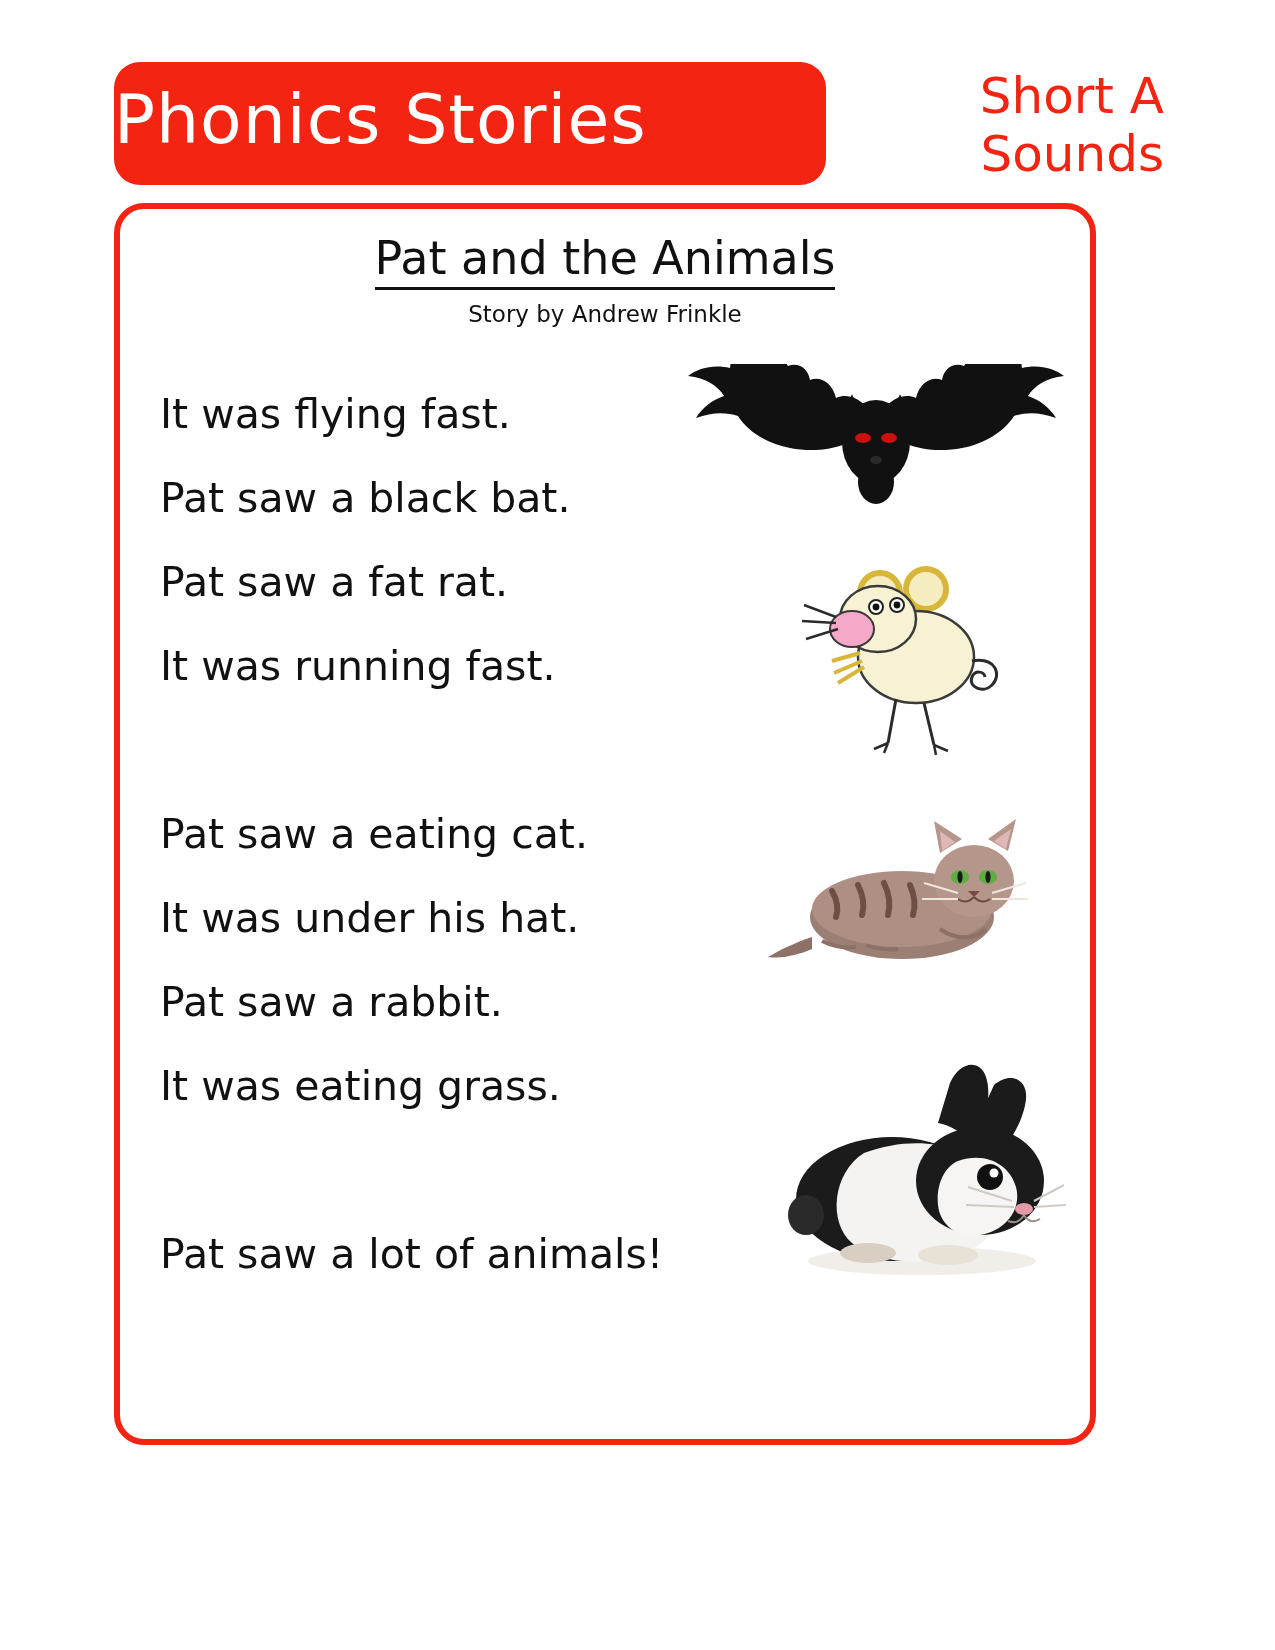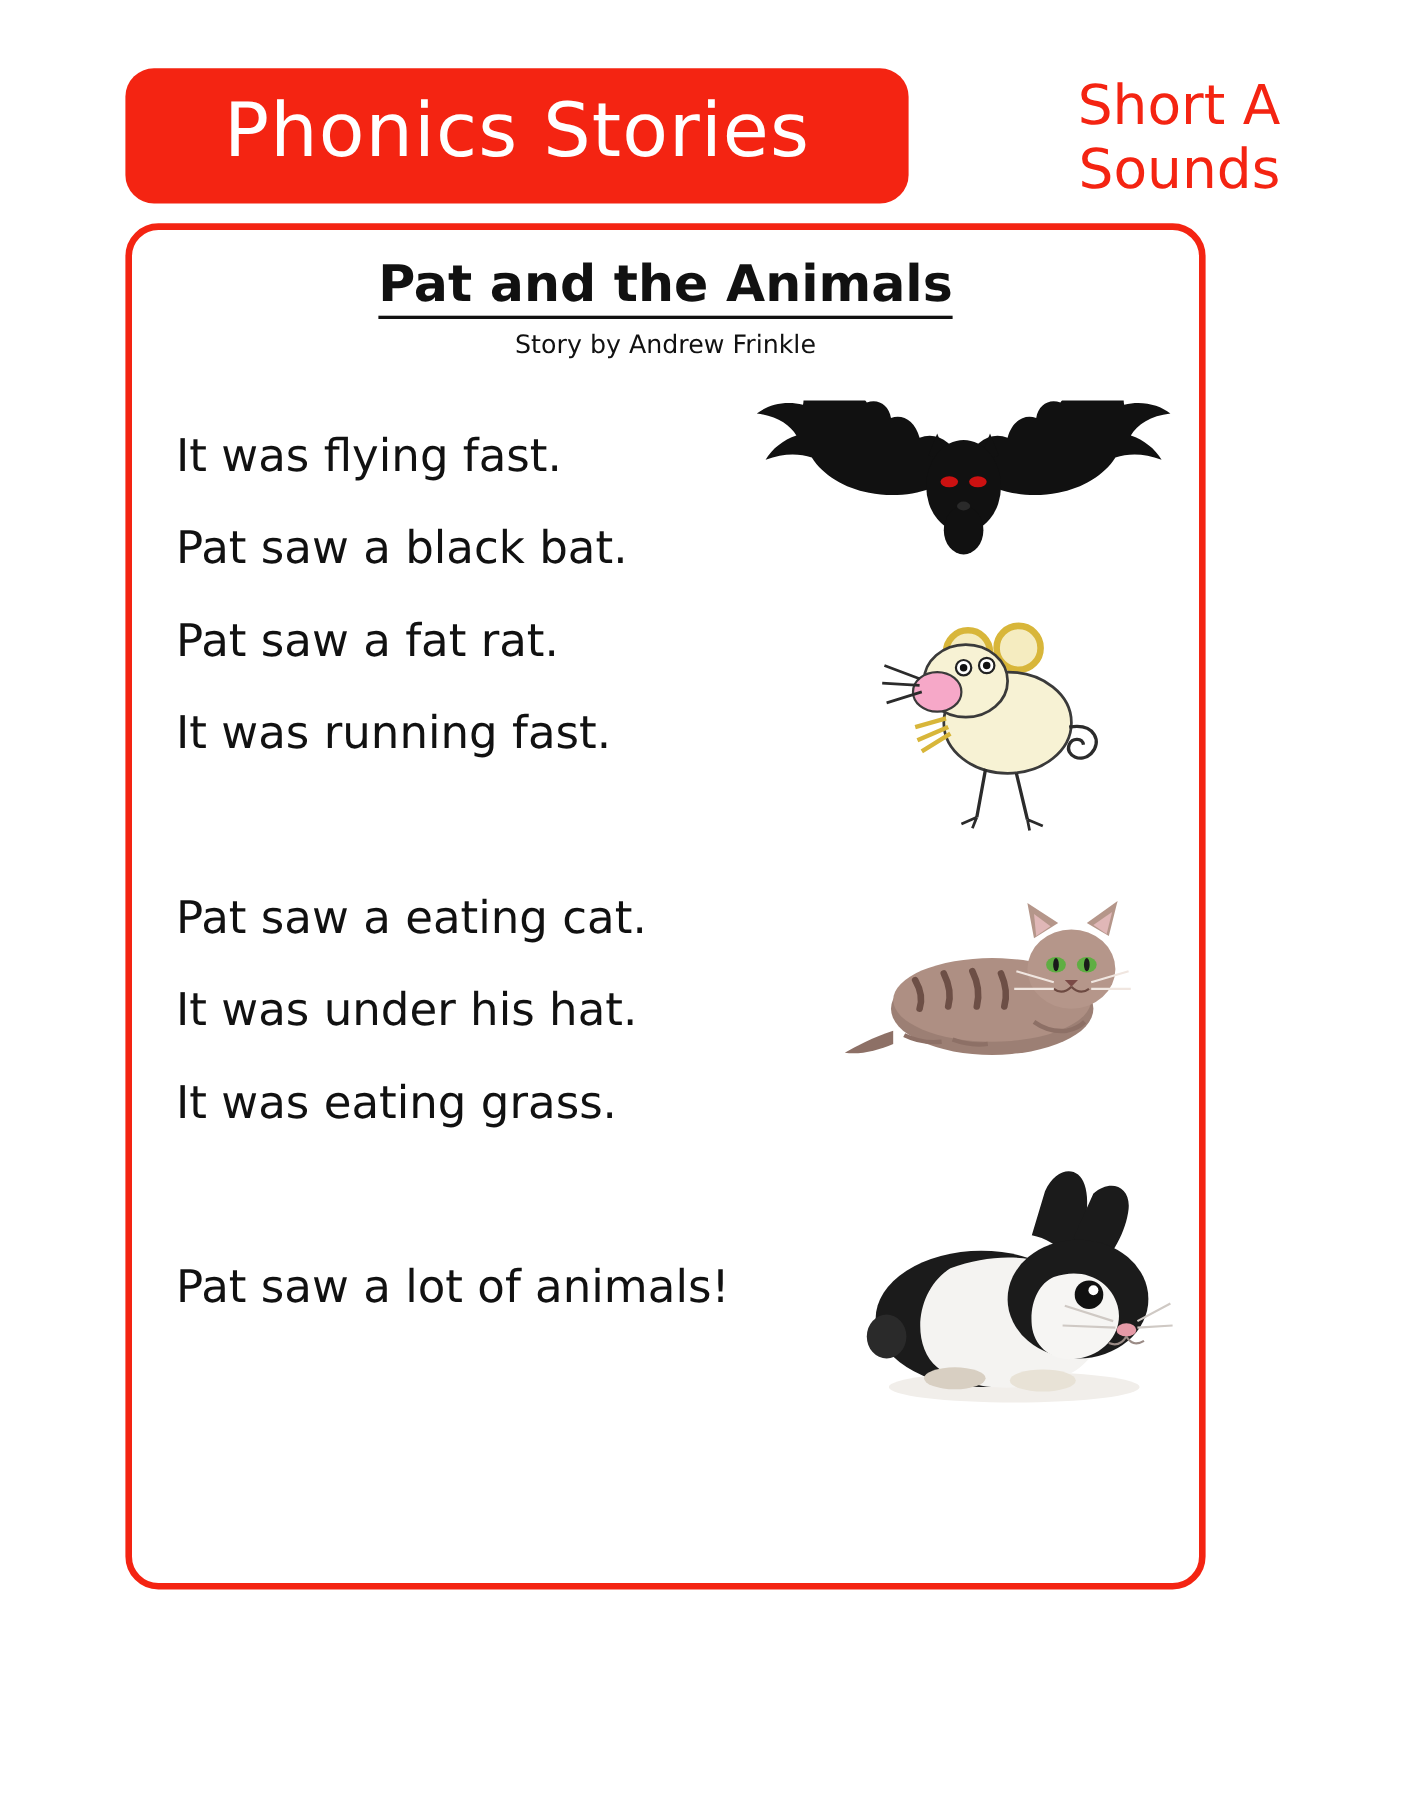--- a/index.html
+++ b/index.html
@@ -35,21 +35,20 @@
   .title-pill {
     position: absolute;
     left: 0;
     top: 0;
     width: 712px;
     height: 123px;
     background: #f42412;
     border-radius: 26px;
     display: flex;
     align-items: center;
-    justify-content: center;
   }
   .title-pill-text {
     color: #ffffff;
     font-family: "DejaVu Sans", sans-serif;
     font-size: 68px;
     font-weight: 400;
     letter-spacing: 1px;
     line-height: 1;
     padding-bottom: 8px;
   }
@@ -80,21 +79,20 @@
 
   .story-title {
     position: absolute;
     left: 0;
     top: 22px;
     width: 100%;
     text-align: center;
     font-size: 46px;
     color: #111111;
     font-family: "DejaVu Sans", sans-serif;
-    font-weight: bold;
   }
   .story-title span {
     border-bottom: 3px solid #111111;
     padding-bottom: 2px;
   }
   .story-byline {
     position: absolute;
     left: 0;
     top: 92px;
     width: 100%;
@@ -177,20 +175,21 @@
     <div class="story-byline">Story by Andrew Frinkle</div>
 
     <div class="lines">
       <div class="line">It was flying fast.</div>
       <div class="line">Pat saw a black bat.</div>
       <div class="line">Pat saw a fat rat.</div>
       <div class="line">It was running fast.</div>
       <div class="line blank"></div>
       <div class="line">Pat saw a eating cat.</div>
       <div class="line">It was under his hat.</div>
+      <div class="line">Pat saw a rabbit.</div>
       <div class="line">It was eating grass.</div>
       <div class="line blank"></div>
       <div class="line">Pat saw a lot of animals!</div>
     </div>
 
     <div class="art" id="art-bat">
       <svg width="400" height="170" viewBox="0 0 400 170">
         <path d="M200 58 c-10 -22 -26 -30 -40 -24 c-4 -16 -16 -22 -26 -18 c-2 -12 -12 -18 -22 -14
                  c-14 -22 -44 -34 -70 -30 c10 10 14 22 12 32 c-16 -4 -32 0 -42 8 c18 2 30 10 36 20
                  c-12 4 -22 12 -28 22 c16 -6 30 -6 42 -2 c10 16 30 28 52 32 c20 4 40 2 56 -4

